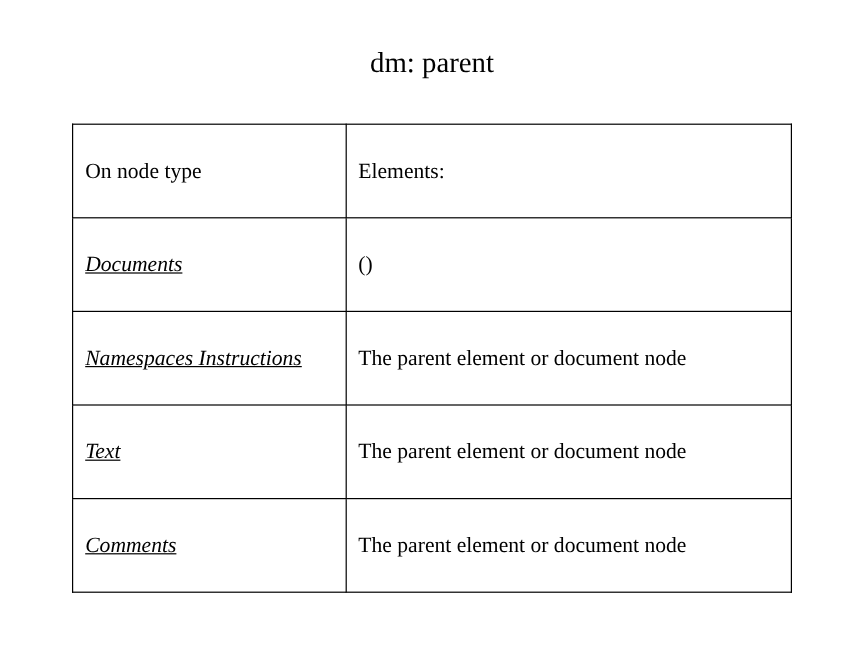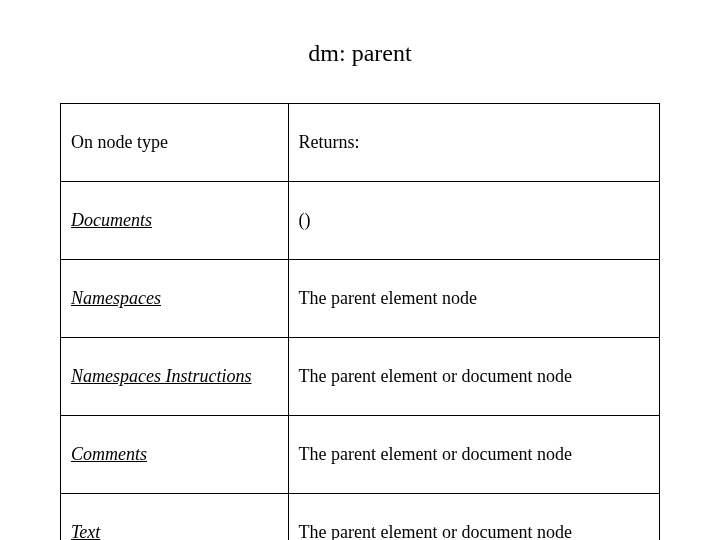--- a/index.html
+++ b/index.html
@@ -39,38 +39,34 @@
   </style>
 </head>
 <body>
 
 <h1>dm: parent</h1>
 
 <table>
   <thead>
     <tr>
       <th>On node type</th>
-      <th>Returns:</th>
+      <th>Elements:</th>
     </tr>
   </thead>
   <tbody>
     <tr>
       <td class="nodetype">Documents</td>
       <td>()</td>
     </tr>
     <tr>
-      <td class="nodetype">Namespaces</td>
-      <td>The parent element node</td>
+      <td class="nodetype">Namespaces Instructions</td>
+      <td>The parent element or document node</td>
     </tr>
     <tr>
-      <td class="nodetype">Namespaces Instructions</td>
+      <td class="nodetype">Text</td>
       <td>The parent element or document node</td>
     </tr>
     <tr>
       <td class="nodetype">Comments</td>
       <td>The parent element or document node</td>
     </tr>
-    <tr>
-      <td class="nodetype">Text</td>
-      <td>The parent element or document node</td>
-    </tr>
   </tbody>
 </table>
 
 </body></html>

